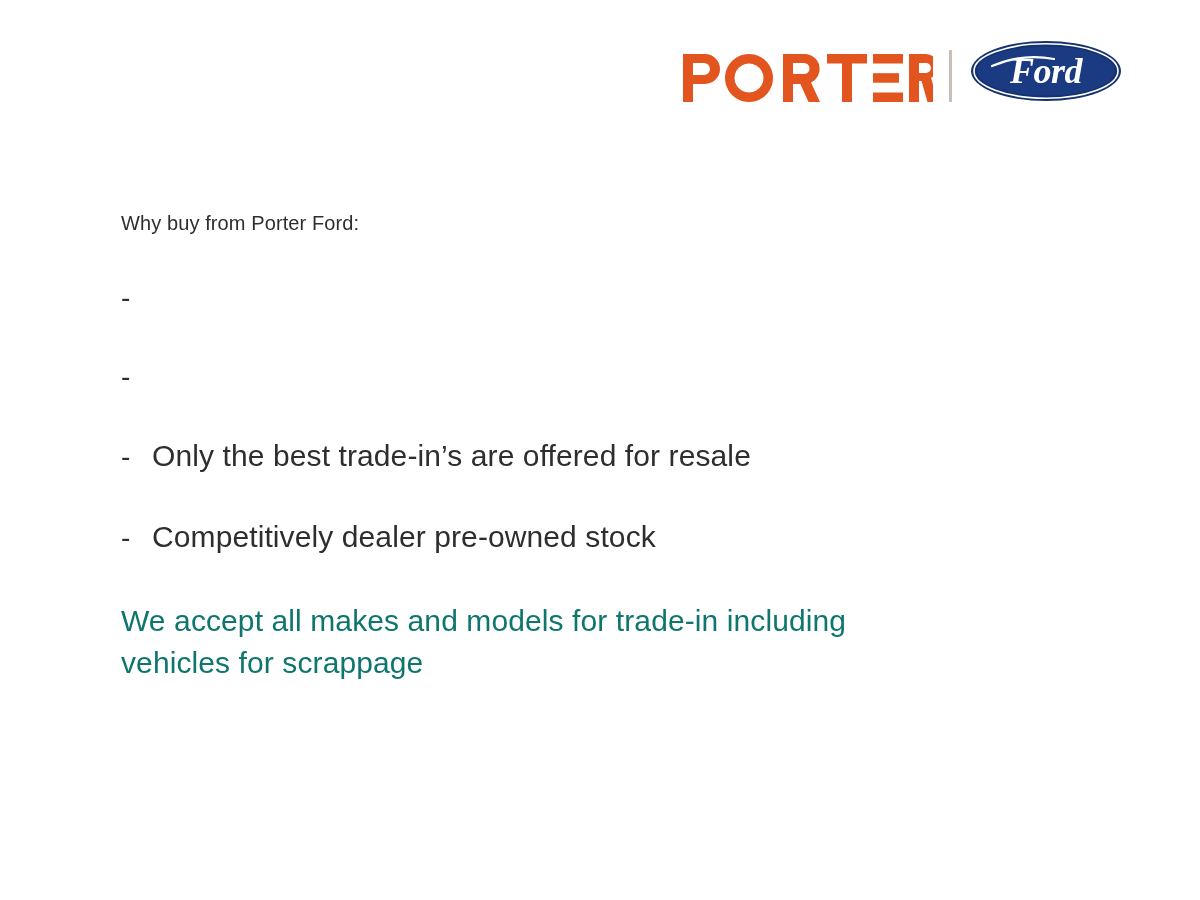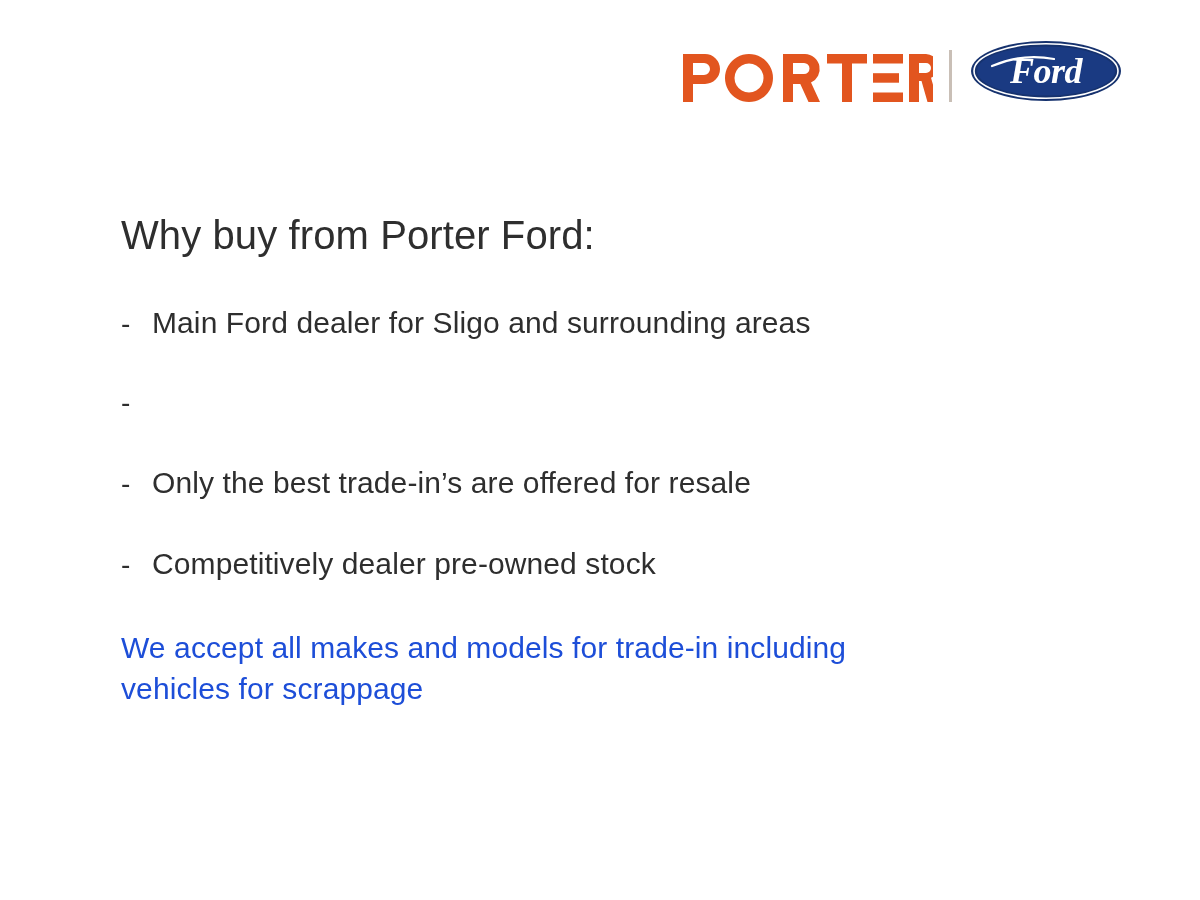--- a/index.html
+++ b/index.html
@@ -57,21 +57,21 @@
 
   
   .content {
     position: absolute;
     left: 121px;
     top: 211px;
     width: 900px;
   }
 
   .heading {
-    font-size: 40px;
+    font-size: 20px;
     font-weight: 400;
     color: #2e2e2e;
     letter-spacing: 0.1px;
     line-height: 1.2;
     margin: 0 0 46px 0;
     white-space: nowrap;
   }
 
   .bullet-list {
     list-style: none;
@@ -97,21 +97,21 @@
     font-size: 28px;
   }
 
   .bullet-text {
     letter-spacing: 0.1px;
   }
 
   .closing-paragraph {
     font-size: 30px;
     font-weight: 400;
-    color: #1d4ed8;
+    color: #0f766e;
     line-height: 1.38;
     letter-spacing: 0.1px;
     margin: 0;
     width: 840px;
   }
 </style>
 </head>
 <body>
 
 <div class="slide">
@@ -150,21 +150,20 @@
     </svg>
   </div>
 
   <div class="content">
 
     <h1 class="heading">Why buy from Porter Ford:</h1>
 
     <ul class="bullet-list">
       <li class="bullet-item">
         <span class="bullet-marker">-</span>
-        <span class="bullet-text">Main Ford dealer for Sligo and surrounding areas</span>
       </li>
       <li class="bullet-item">
         <span class="bullet-marker">-</span>
       </li>
       <li class="bullet-item">
         <span class="bullet-marker">-</span>
         <span class="bullet-text">Only the best trade-in’s are offered for resale</span>
       </li>
       <li class="bullet-item">
         <span class="bullet-marker">-</span>

